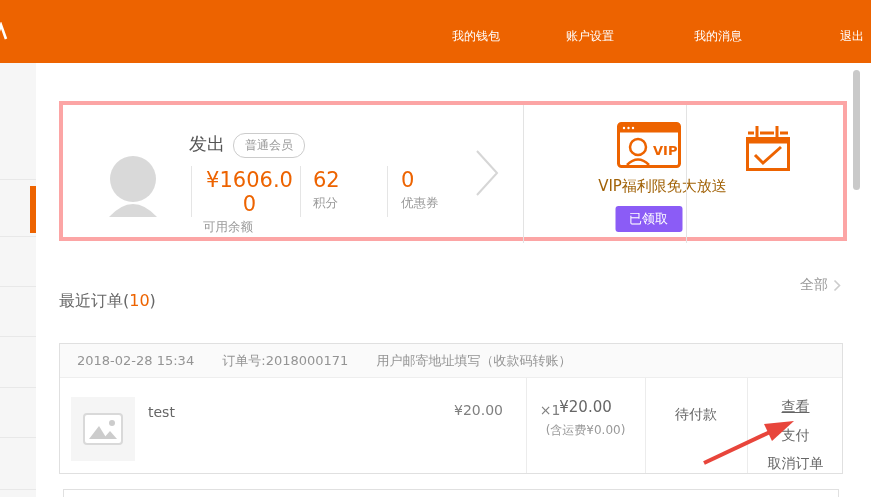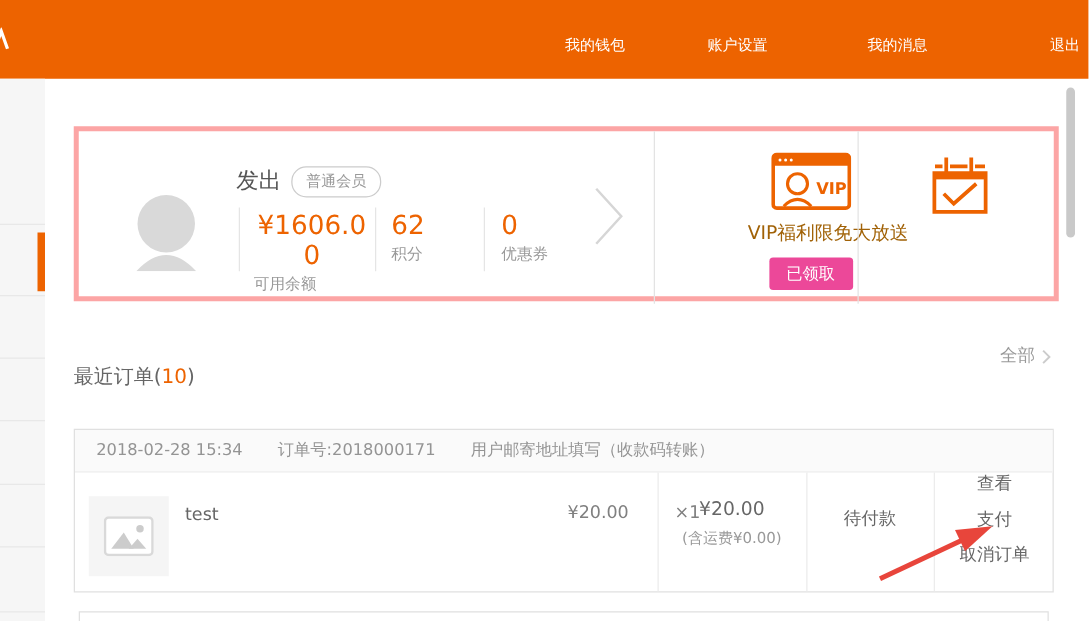--- a/index.html
+++ b/index.html
@@ -22,21 +22,21 @@
   .uc-abs { position:absolute; }
   .username { font-size:18px; color:#555; }
   .member-badge { font-size:12px; color:#999; border:1px solid #ccc; border-radius:12px; padding:3px 11px; }
   .vline { position:absolute; width:0; border-left:1px solid #e5e5e5; }
   .stat-val { font-size:21px; color:#ed6300; line-height:1.15; }
   .stat-val.wrap { width:93px; word-break:break-all;text-align:center; }
   .stat-label { font-size:12.5px; color:#999; margin-top:3px; }
   .vip-sec { position:absolute; left:460px; top:0; width:163px; height:138px; text-align:center;margin-left:44px; }
   .cal-sec { position:absolute; left:623px; top:0; width:164px; height:138px; text-align:center; }
   .vip-title { position:absolute; left:14px; top:72px; width:163px; font-size:15px; color:#a16207; }
-  .claimed-btn { position:absolute; left:50%; transform:translateX(-50%); top:101px; background:#ec4899; color:#fff; font-size:13px; border:none; border-radius:3px; padding:4px 14px; cursor:pointer; white-space:nowrap; }
+  .claimed-btn { position:absolute; left:50%; transform:translateX(-50%); top:101px; background:#8b5cf6; color:#fff; font-size:13px; border:none; border-radius:3px; padding:4px 14px; cursor:pointer; white-space:nowrap; }
 
   
   .orders-title { position:absolute; left:59px; top:291px; font-size:16px; color:#666; }
   .orders-title .cnt { color:#ed6300; }
   .view-all { position:absolute; left:800px; top:276px; font-size:14px; color:#999; display:flex; align-items:center; gap:5px; cursor:pointer; }
 
   
   .order-card { position:absolute; left:59px; top:343px; width:784px; height:131px; border:1px solid #e0e0e0; background:#fff; }
   .meta-row { height:34px; background:#fafafa; border-bottom:1px solid #eee; line-height:33px; padding-left:17px; font-size:13px; color:#949494; white-space:nowrap; }
   .meta-row span { margin-right:24px; }
@@ -46,21 +46,21 @@
   .pname { position:absolute; left:88px; top:26px; font-size:14px; color:#666; cursor:pointer; }
   .uprice { position:absolute; left:346px; top:24px; width:97px; text-align:right; font-size:14px; color:#808080; }
   .qty { position:absolute; left:470px; top:24px; width:40px; text-align:center; font-size:14px; color:#808080; }
   .cell-total { position:absolute; left:466px; top:0; width:119px; text-align:center; }
   .total-p { margin-top:20px; font-size:15px; color:#666; }
   .ship-n { margin-top:6px; font-size:12px; color:#999; }
   .cell-status { position:absolute; left:585px; top:0; width:102px; text-align:center; }
   .status-t { margin-top:28px; font-size:14px; color:#666; }
   .cell-actions { position:absolute; left:687px; top:0; width:97px; text-align:center; }
   .act { display:block; margin:0 auto; font-size:14px; color:#666; cursor:pointer; }
-  .act-view { margin-top:0; }
+  .act-view { margin-top:20px;text-decoration:underline; }
   .act-pay { margin-top:11px; }
   .act-cancel { margin-top:10px; }
 
   .next-card { position:absolute; left:63px; top:489px; width:776px; height:12px; border:1px solid #e0e0e0; background:#fff; }
   .scroll-thumb { position:absolute; left:853px; top:70px; width:7px; height:120px; background:#c9c9c9; border-radius:4px; }
   .arrow-svg { position:absolute; left:690px; top:408px; pointer-events:none; }
 </style>
 </head>
 <body>
 

